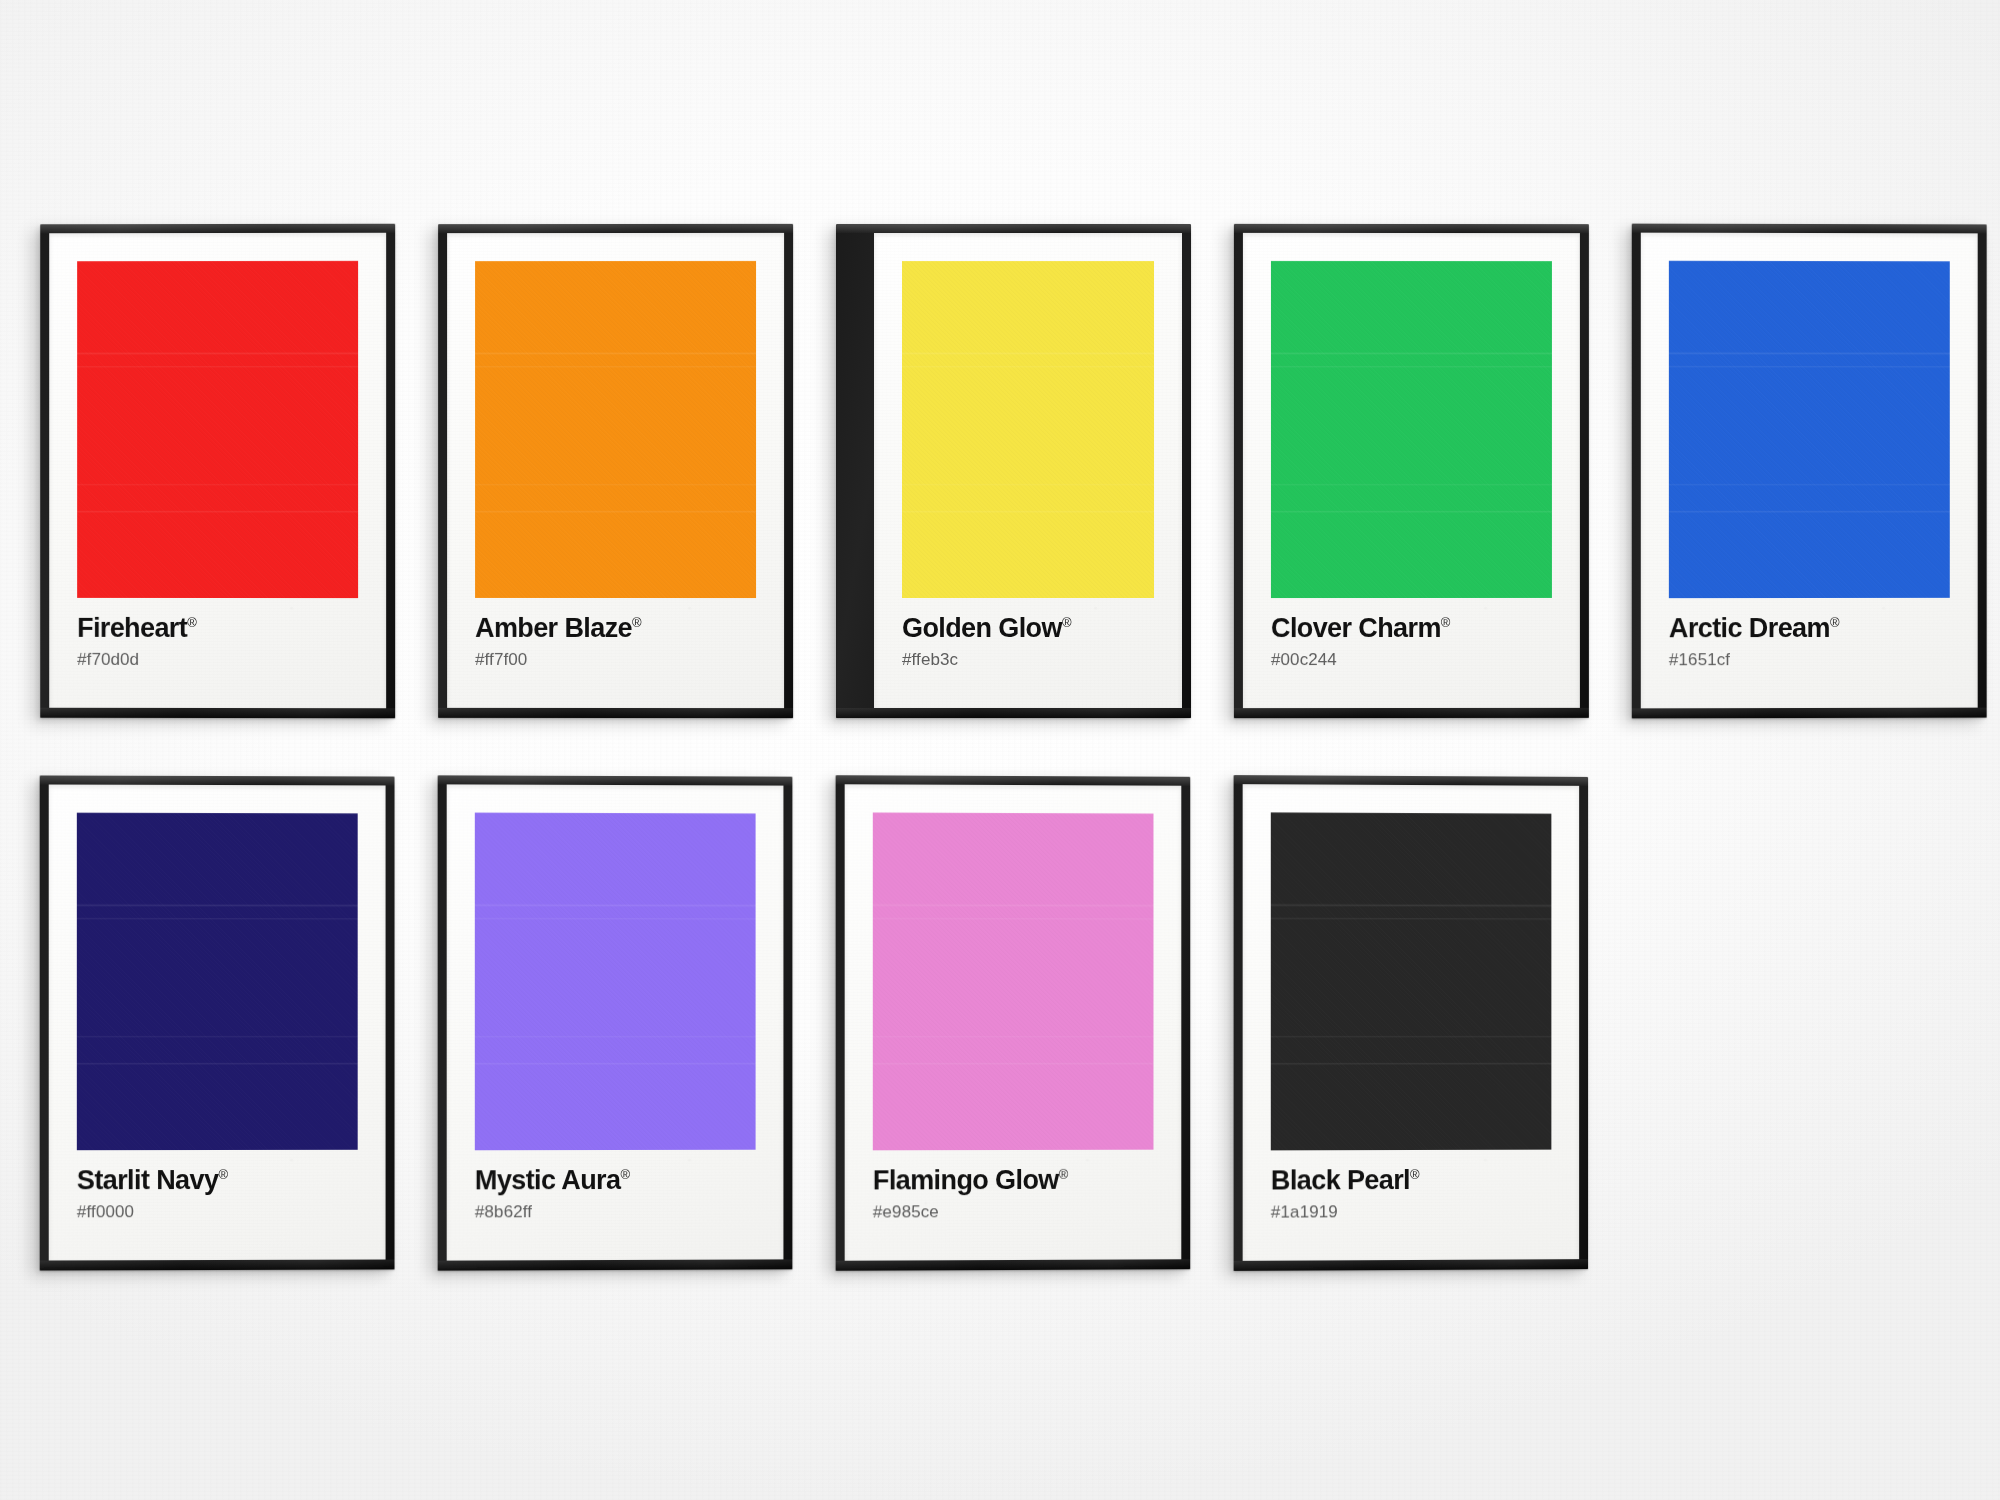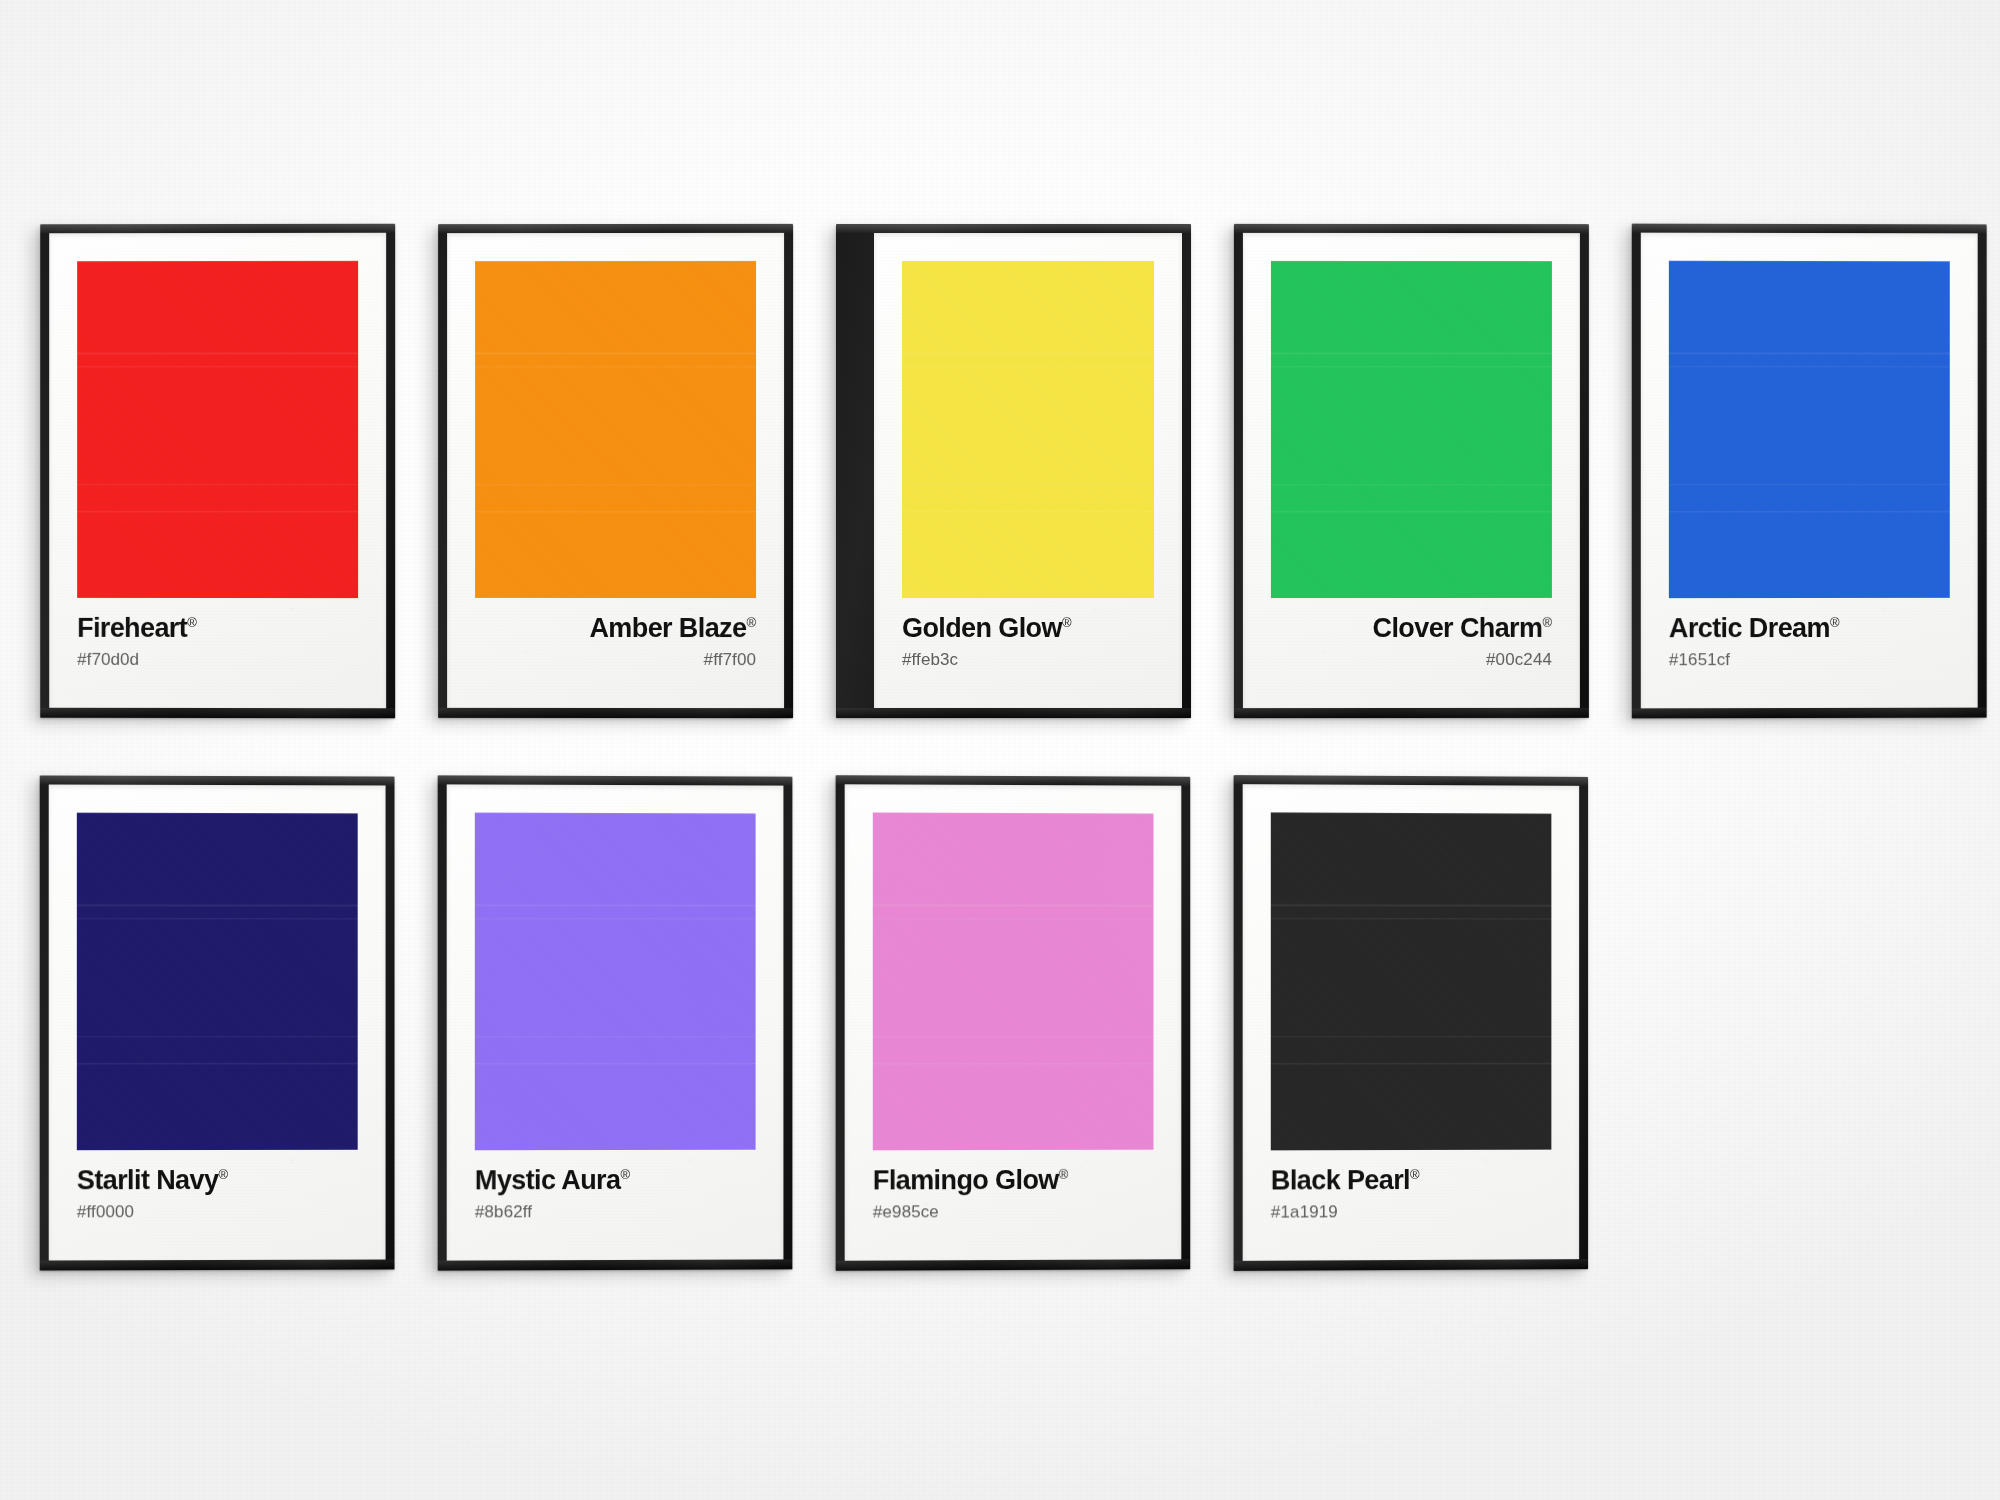--- a/index.html
+++ b/index.html
@@ -172,21 +172,21 @@
       <div class="swatch" title="#f70d0d" style="background-color: rgb(244, 32, 32);"></div>
       <div class="caption">
         <div class="swatch-name">
           <span>Fireheart</span><span class="reg-mark">®</span>
         </div>
         <div class="swatch-hex">#f70d0d</div>
       </div>
     </div>
   </div>
 
-  <div class="frame" style="transform: perspective(2600px) rotateY(-0.45deg); text-align: right;">
+  <div class="frame" style="transform: perspective(2600px) rotateY(-0.45deg);">
     <div class="mat">
       <div class="swatch" title="#ff7f00" style="background-color: rgb(247, 144, 17);"></div>
       <div class="caption">
         <div class="swatch-name">
           <span>Amber Blaze</span><span class="reg-mark">®</span>
         </div>
         <div class="swatch-hex">#ff7f00</div>
       </div>
     </div>
   </div>
@@ -196,21 +196,21 @@
       <div class="swatch" title="#ffeb3c" style="background-color: rgb(246, 229, 68);"></div>
       <div class="caption">
         <div class="swatch-name">
           <span>Golden Glow</span><span class="reg-mark">®</span>
         </div>
         <div class="swatch-hex">#ffeb3c</div>
       </div>
     </div>
   </div>
 
-  <div class="frame" style="transform: perspective(2600px) rotateY(0.45deg); text-align: right;">
+  <div class="frame" style="transform: perspective(2600px) rotateY(0.45deg);">
     <div class="mat">
       <div class="swatch" title="#00c244" style="background-color: rgb(35, 196, 91);"></div>
       <div class="caption">
         <div class="swatch-name">
           <span>Clover Charm</span><span class="reg-mark">®</span>
         </div>
         <div class="swatch-hex">#00c244</div>
       </div>
     </div>
   </div>

